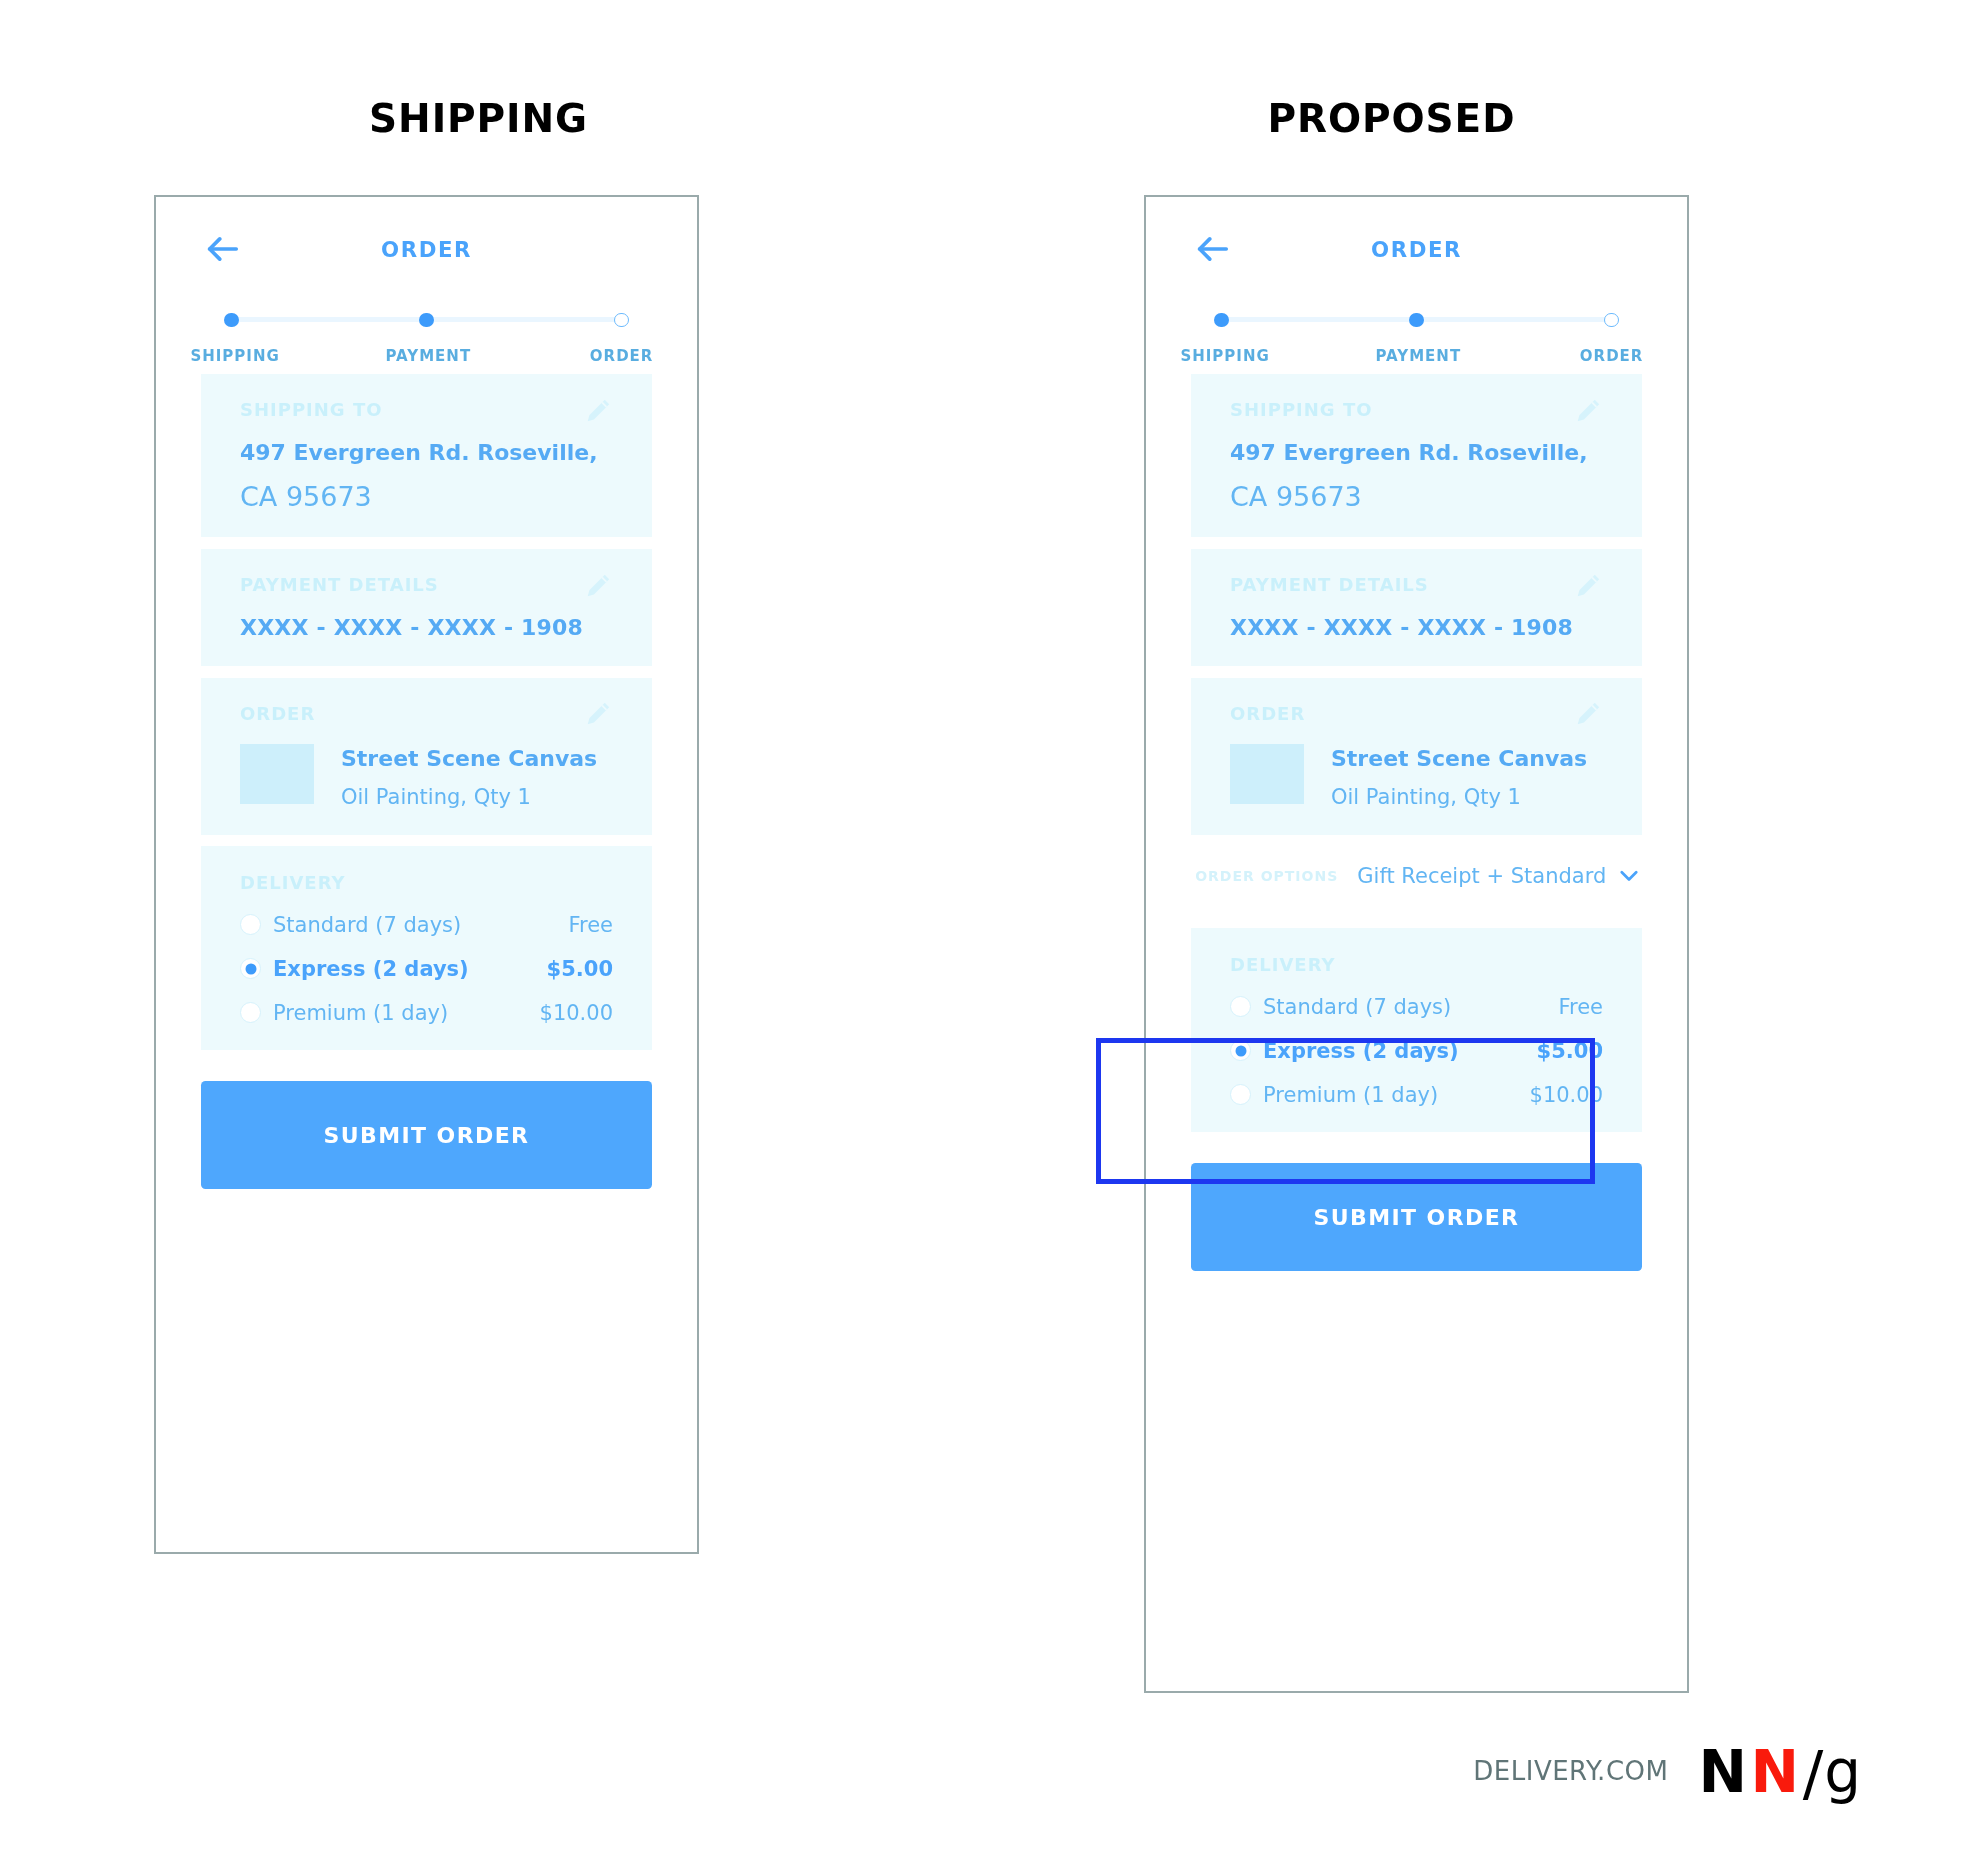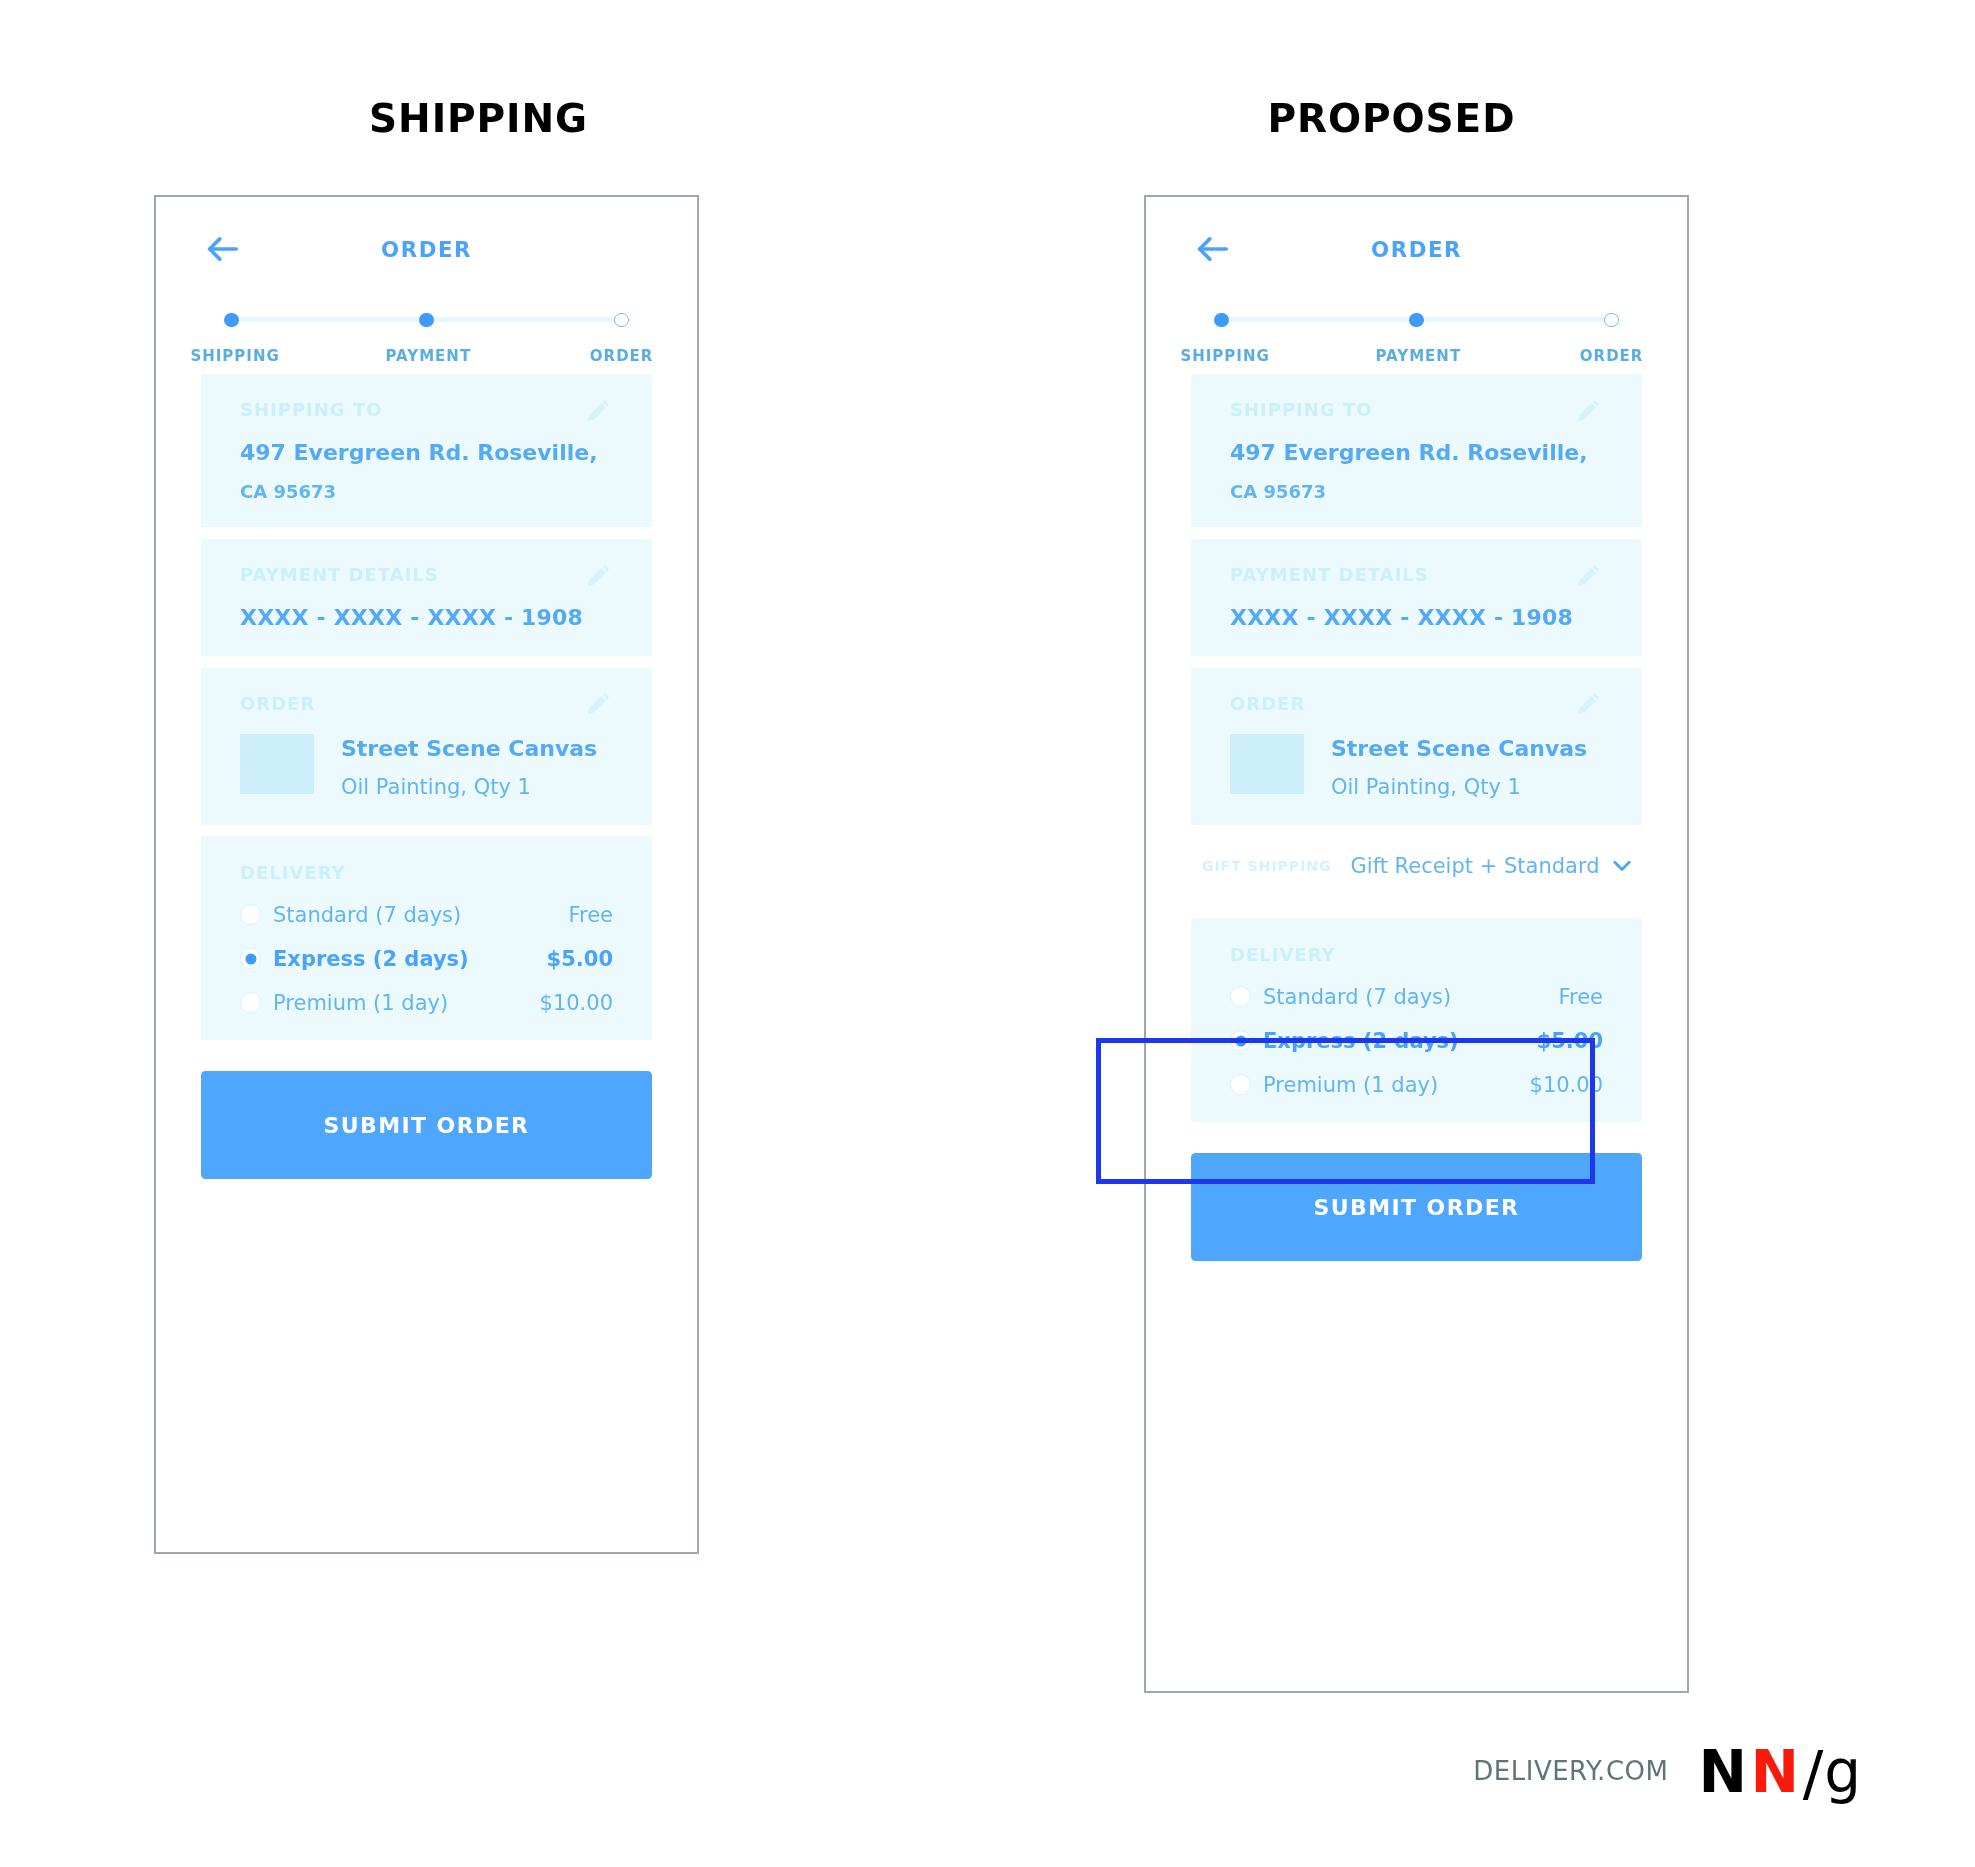--- a/index.html
+++ b/index.html
@@ -149,22 +149,22 @@
 
   .addr-line1 {
     font-family: "DejaVu Sans", sans-serif;
     font-weight: 700;
     font-size: 22px;
     color: #55aaf4;
     margin-bottom: 15.4px;
   }
   .addr-line2 {
     font-family: "DejaVu Sans", sans-serif;
-    font-weight: 700;
-    font-size: 18px;
+    font-weight: 400;
+    font-size: 27px;
     color: #62b5f3;
   }
   .card-number {
     font-family: "DejaVu Sans", sans-serif;
     font-weight: 700;
     font-size: 22px;
     letter-spacing: 0.2px;
     color: #55aaf4;
   }
 
@@ -513,21 +513,21 @@
       <div class="product-row">
         <div class="product-thumb"></div>
         <div class="product-info">
           <div class="product-name">Street Scene Canvas</div>
           <div class="product-sub">Oil Painting, Qty 1</div>
         </div>
       </div>
     </div>
 
     <div class="gift-card">
-      <span class="gift-label">GIFT SHIPPING</span>
+      <span class="gift-label">ORDER OPTIONS</span>
       <span class="gift-value">Gift Receipt + Standard</span>
       <span class="gift-chevron">
         <svg viewBox="0 0 40 26" aria-hidden="true">
           <path d="M4 5 L20 21 L36 5" stroke="#4aa3fb" stroke-width="6" stroke-linecap="round" stroke-linejoin="round" fill="none"></path>
         </svg>
       </span>
     </div>
 
     <div class="card">
       <div class="card-label">DELIVERY</div>

